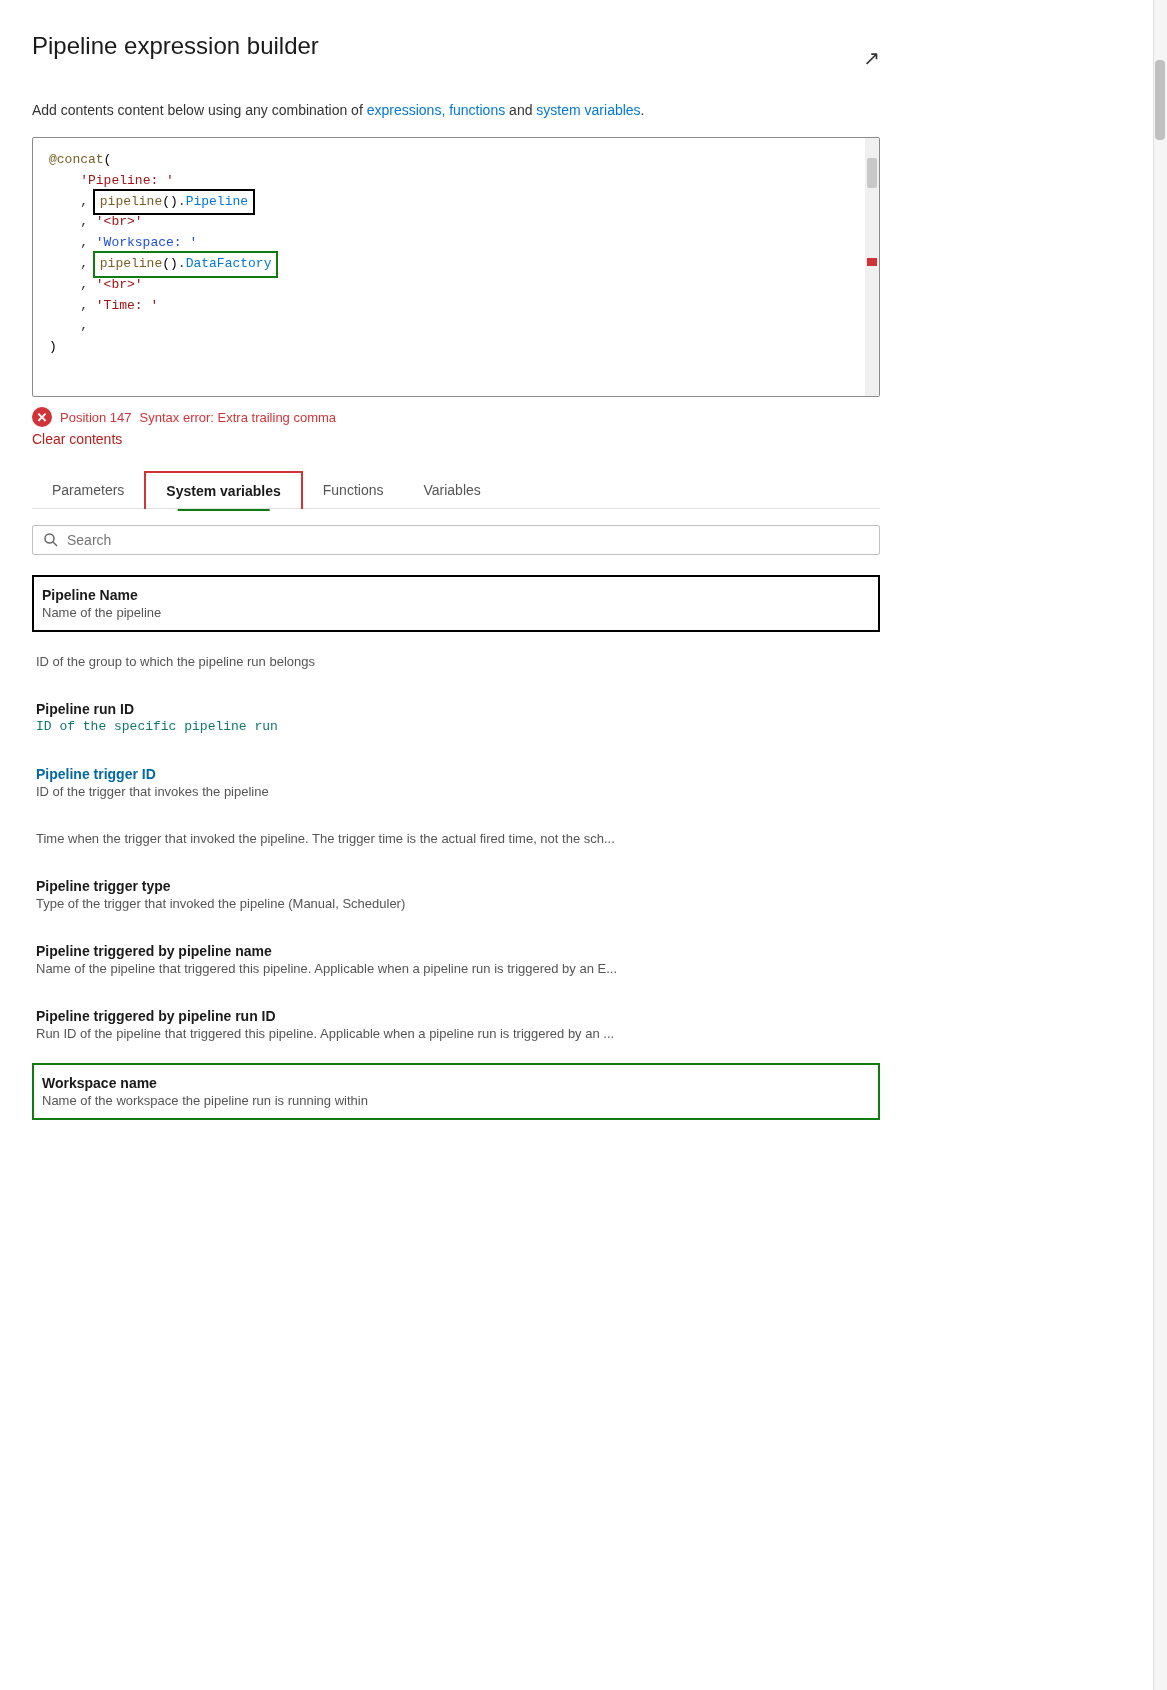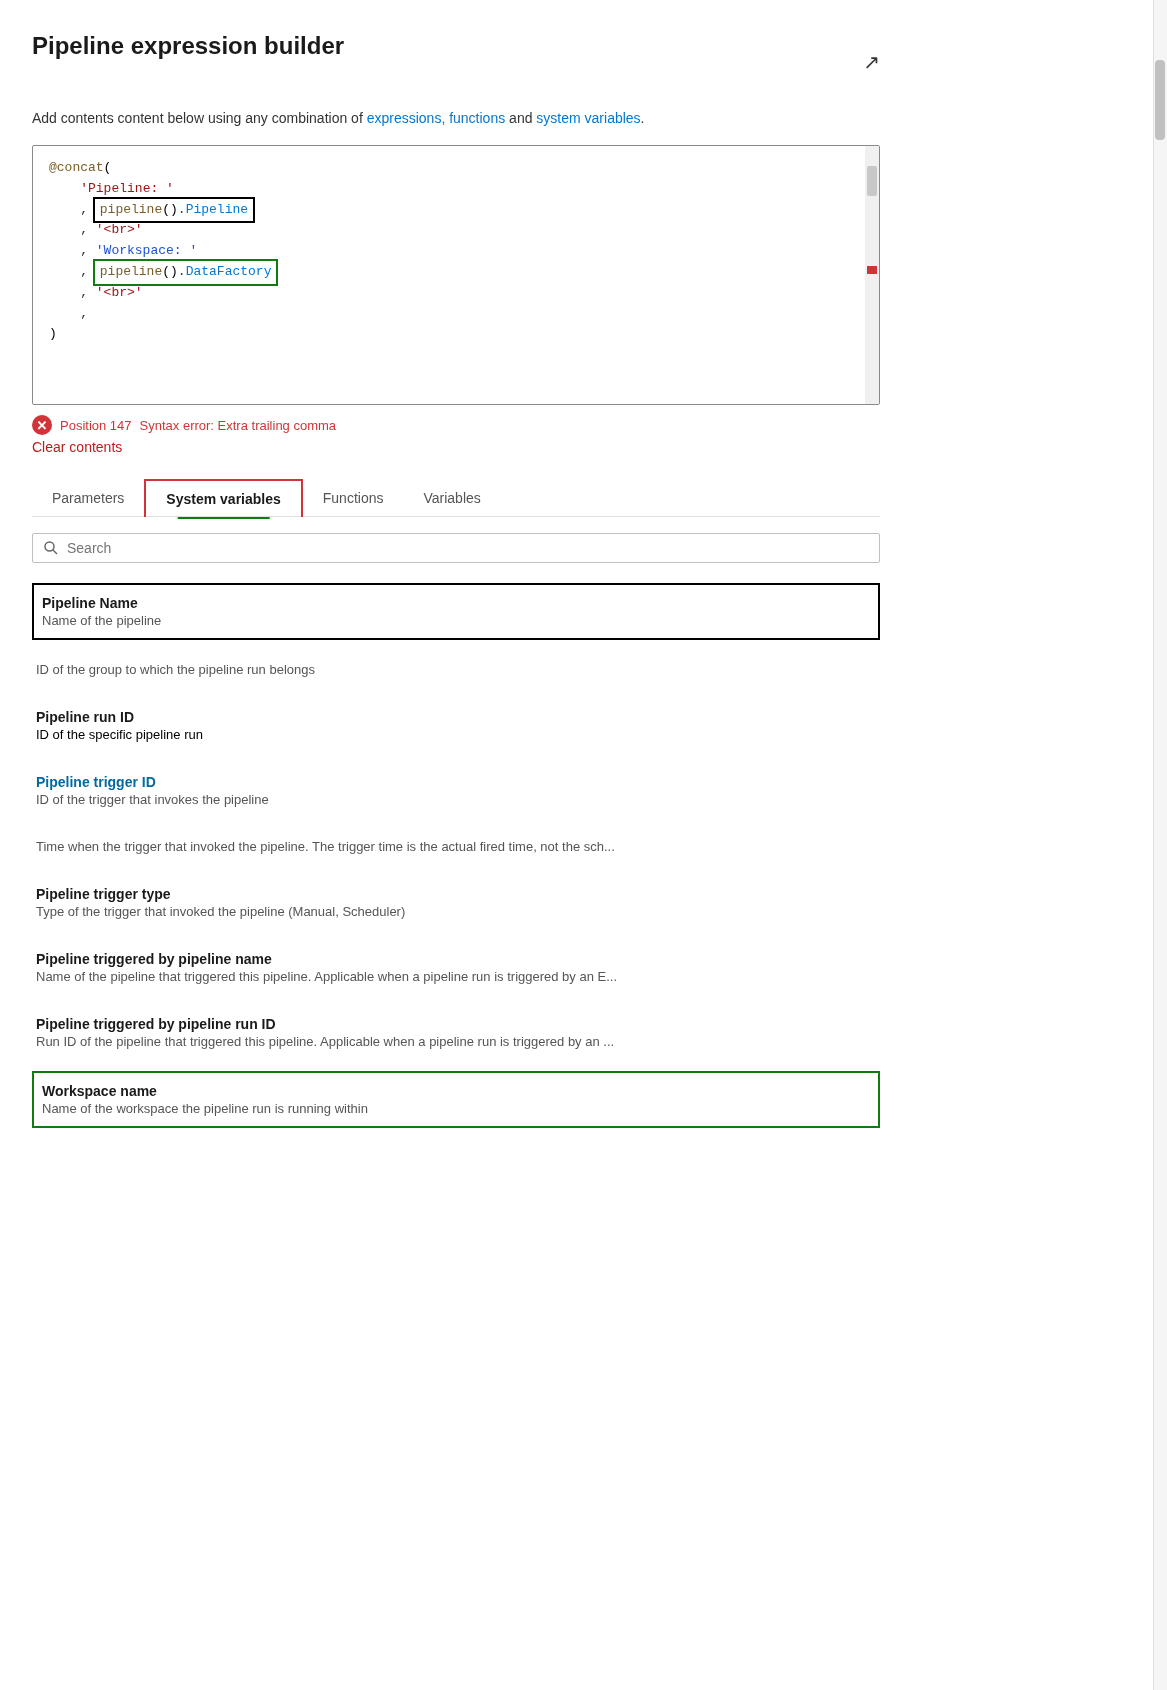--- a/index.html
+++ b/index.html
@@ -11,23 +11,23 @@
       width: 1167px;
       min-height: 1690px;
       position: relative;
     }
     .container {
       padding: 32px 40px 32px 32px;
       max-width: 920px;
     }
     .title {
       font-size: 24px;
-      font-weight: 700;
+      font-weight: 400;
       color: #1a1a1a;
-      margin-bottom: 32px;
+      margin-bottom: 24px;
     }
     .expand-icon {
       position: absolute;
       top: 28px;
       right: 60px;
       font-size: 20px;
       color: #333;
       cursor: pointer;
     }
     .subtitle {
@@ -213,20 +213,21 @@
 
   
   <div class="code-editor" style="margin-bottom:0; padding-right:20px;">
     <span class="code-line"><span style="color:#795e26;">@concat</span><span style="color:#000;">(</span></span>
     <span class="code-line">    <span style="color:#a31515;">'Pipeline: '</span></span>
     <span class="code-line">    , <span class="highlight-black" style="display:inline-block; padding:0 4px;"><span style="color:#795e26;">pipeline</span><span style="color:#000;">()</span>.<span style="color:#0078d4;">Pipeline</span></span></span>
     <span class="code-line">    , <span style="color:#a31515;">'&lt;br&gt;'</span></span>
     <span class="code-line">    , <span style="color:#1d4ed8;">'Workspace: '</span></span>
     <span class="code-line">    , <span class="highlight-green" style="display:inline-block; padding:0 4px;"><span style="color:#795e26;">pipeline</span><span style="color:#000;">()</span>.<span style="color:#0078d4;">DataFactory</span></span></span>
     <span class="code-line">    , <span style="color:#a31515;">'&lt;br&gt;'</span></span>
+    <span class="code-line">    , <span style="color:#a31515;">'Time: '</span></span>
     <span class="code-line">    ,</span>
     <span class="code-line"><span style="color:#000;">)</span></span>
     <div class="scrollbar-area">
       <div class="scrollbar-thumb"></div>
       <div class="red-marker"></div>
     </div>
   </div>
 
   
   <div class="error-row">
@@ -261,21 +262,21 @@
   <div id="vars-list">
       <div style="border: 2px solid rgb(0, 0, 0); padding: 10px 8px; margin-bottom: 12px; cursor: pointer;">
     <div style="font-weight:600; font-size:14px; color:#1a1a1a; margin-bottom:2px;">Pipeline Name</div>
     <div style="font-size:13px; color:#555;">Name of the pipeline</div>
   </div>
       <div style="padding: 10px 4px; margin-bottom: 12px; cursor: pointer;">
     <div style="font-size:13px; color:#555;">ID of the group to which the pipeline run belongs</div>
   </div>
       <div style="padding: 10px 4px; margin-bottom: 12px; cursor: pointer;">
     <div style="font-weight:600; font-size:14px; color:#1a1a1a; margin-bottom:2px;">Pipeline run ID</div>
-    <div style="font-size:13px; color:#000000;">ID of the specific pipeline run</div>
+    <div style="font-size:13px; color:#0f766e;font-family:Liberation Mono, monospace;">ID of the specific pipeline run</div>
   </div>
       <div style="padding: 10px 4px; margin-bottom: 12px; cursor: pointer;">
     <div style="font-weight:600; font-size:14px; color:#0369a1; margin-bottom:2px;">Pipeline trigger ID</div>
     <div style="font-size:13px; color:#555;">ID of the trigger that invokes the pipeline</div>
   </div>
       <div style="padding: 10px 4px; margin-bottom: 12px; cursor: pointer;">
     <div style="font-size:13px; color:#555;">Time when the trigger that invoked the pipeline. The trigger time is the actual fired time, not the sch...</div>
   </div>
       <div style="padding: 10px 4px; margin-bottom: 12px; cursor: pointer;">
     <div style="font-weight:600; font-size:14px; color:#1a1a1a; margin-bottom:2px;">Pipeline trigger type</div>

